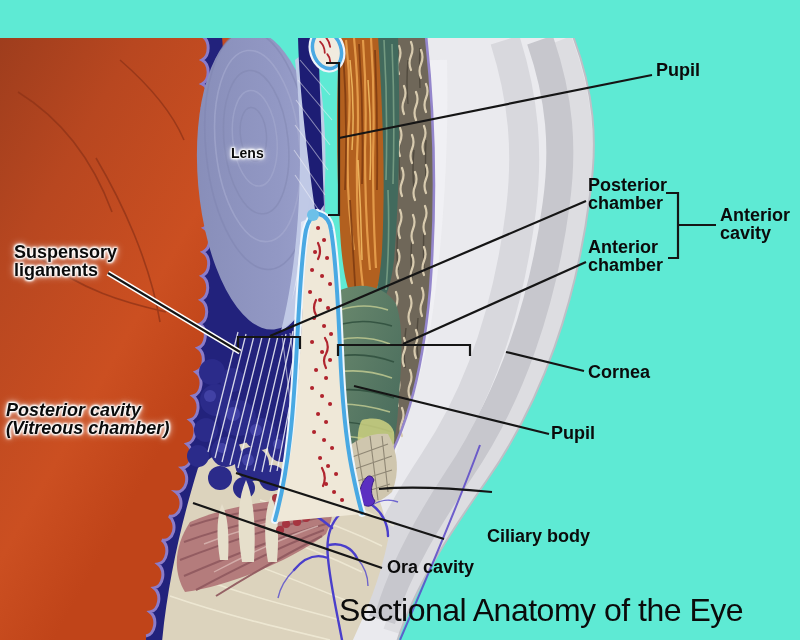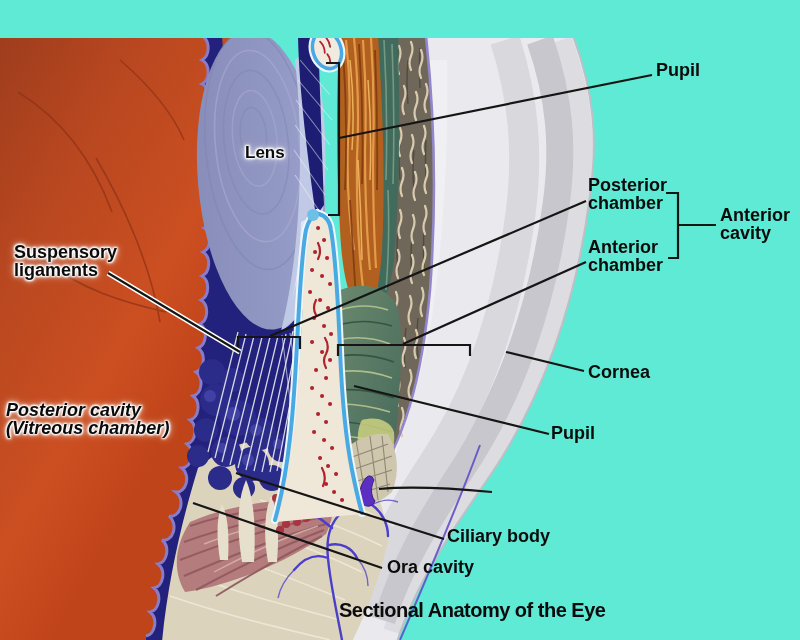--- a/index.html
+++ b/index.html
@@ -4,21 +4,21 @@
 <title>Diagram</title>
 <style>
   html,body{margin:0;padding:0;background:#fff;}
   .stage{position:relative;width:800px;height:640px;background:#5eead4;overflow:hidden;
          font-family:"Liberation Sans",sans-serif;}
   .stage svg{position:absolute;left:0;top:0;}
   .lbl{position:absolute;font-weight:bold;font-size:18px;line-height:18px;color:#0b0b0b;
        white-space:pre-line;letter-spacing:0px;}
   .lbl.glow{text-shadow:-1px -1px 2px #fff,1px -1px 2px #fff,-1px 1px 2px #fff,
             1px 1px 2px #fff,0 0 5px #fff,0 0 8px #fff;}
-  .title{position:absolute;font-weight:bold;font-size:20px;line-height:30px;color:#0b0b0b;
+  .title{position:absolute;font-weight:normal;font-size:32px;line-height:30px;color:#0b0b0b;
          letter-spacing:-0.5px;white-space:nowrap;}
 </style>
 </head>
 <body>
 
 <div class="stage">
 
 <svg width="800" height="640" viewBox="0 0 800 640">
   <defs>
     <clipPath id="artClip">
@@ -202,18 +202,18 @@
 <div class="lbl" style="left:720px;top:206px;">Anterior
 cavity</div>
 <div class="lbl" style="left:588px;top:238px;">Anterior
 chamber</div>
 <div class="lbl glow" style="left:14px;top:243px;">Suspensory
 ligaments</div>
 <div class="lbl glow" style="left:6px;top:401px;font-style:italic;">Posterior cavity
 (Vitreous chamber)</div>
 <div class="lbl" style="left:588px;top:363px;text-align:center;">Cornea</div>
 <div class="lbl" style="left:551px;top:424px;">Pupil</div>
-<div class="lbl" style="left:447px;top:527px;">Ciliary body</div>
+<div class="lbl" style="left:447px;top:527px;padding-left:40px;">Ciliary body</div>
 <div class="lbl" style="left:387px;top:558px;">Ora cavity</div>
-<div class="lbl glow" style="left:245px;top:144px;font-size:17px;">Lens</div>
+<div class="lbl glow" style="left:231px;top:144px;font-size:14px;">Lens</div>
 <div class="title" style="left:339px;top:595px;">Sectional Anatomy of the Eye</div>
 
 </div>
 
 </body></html>

